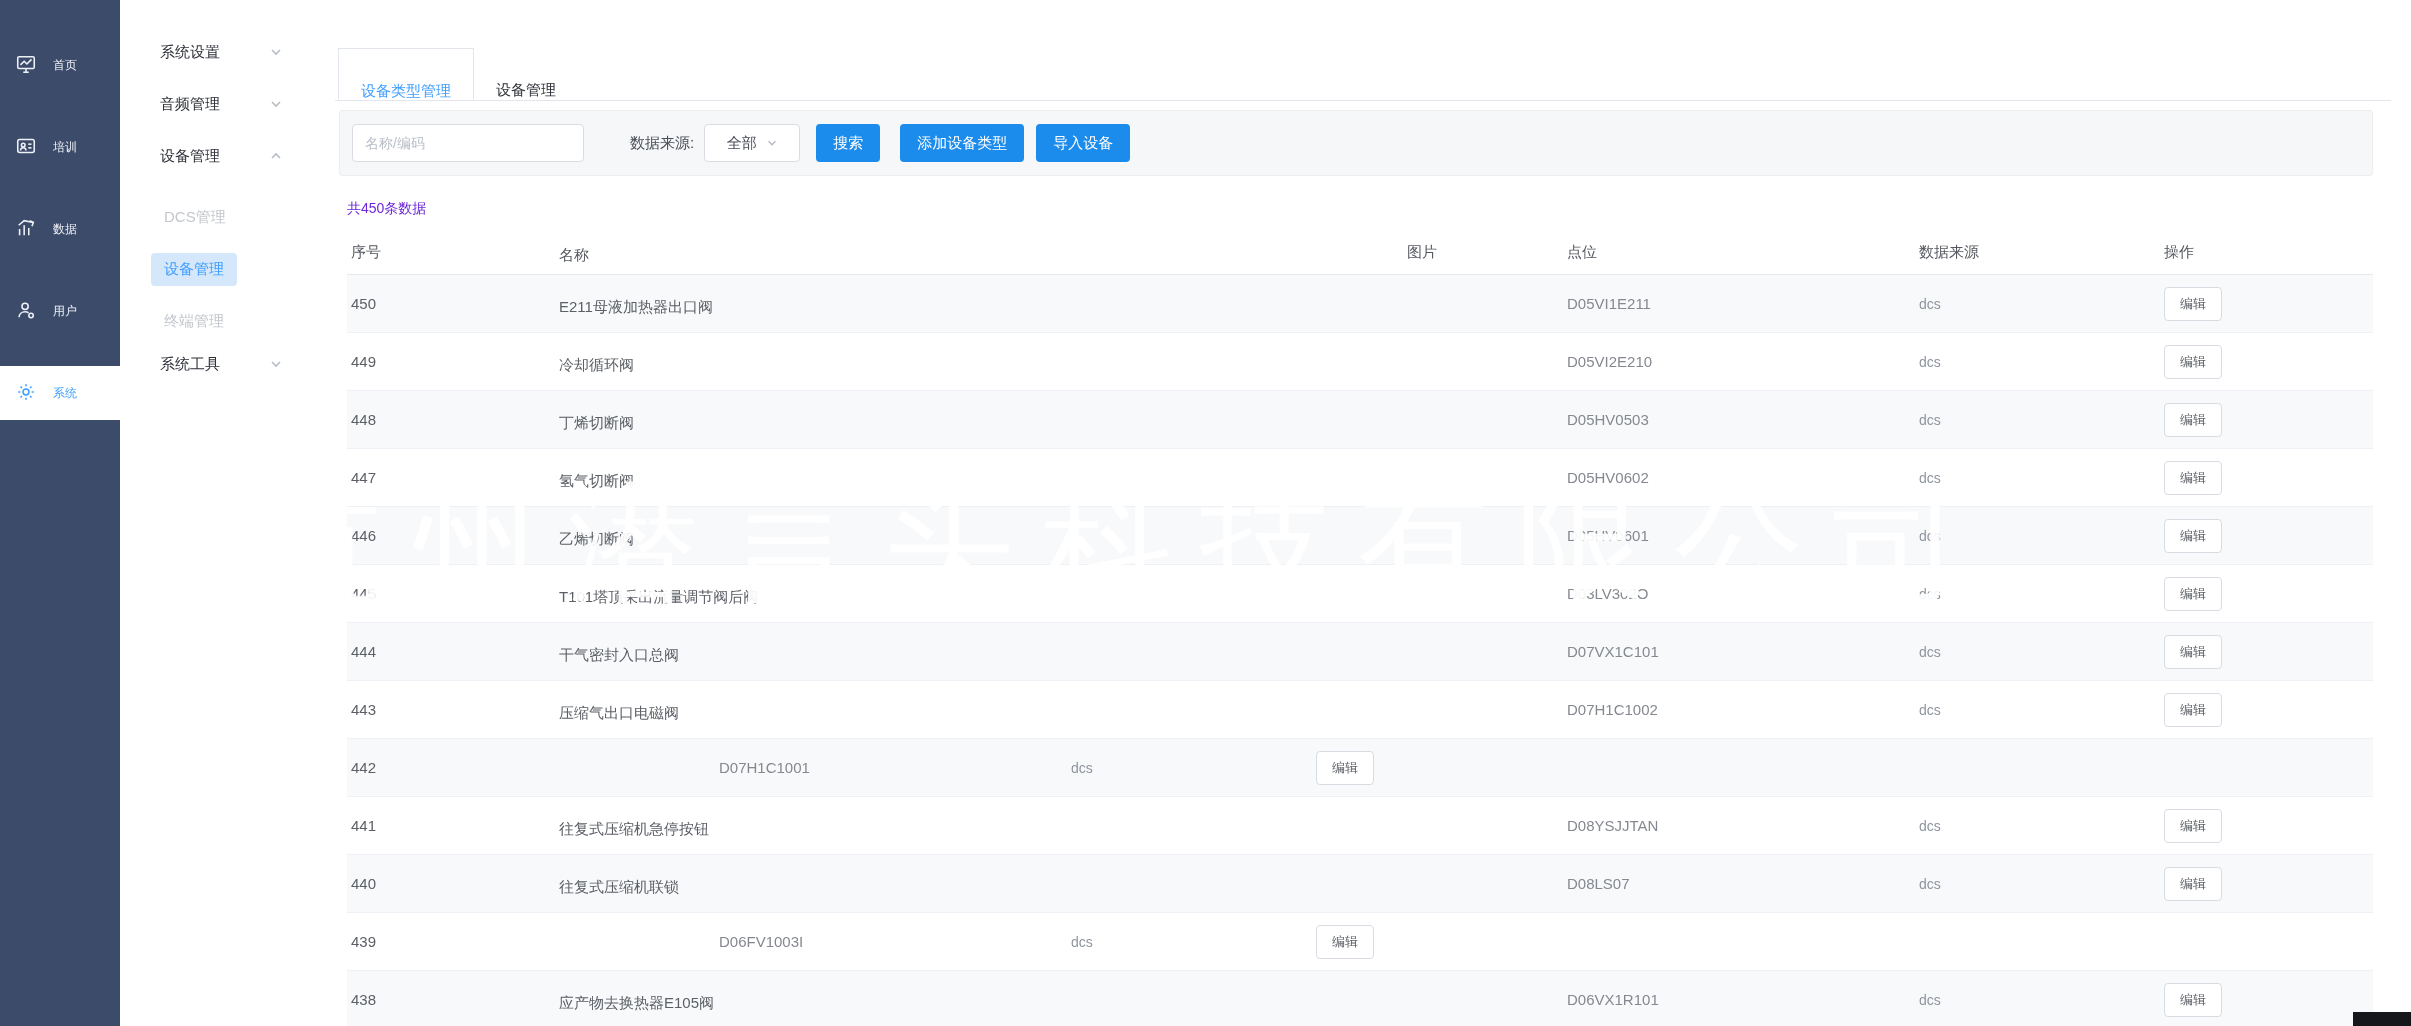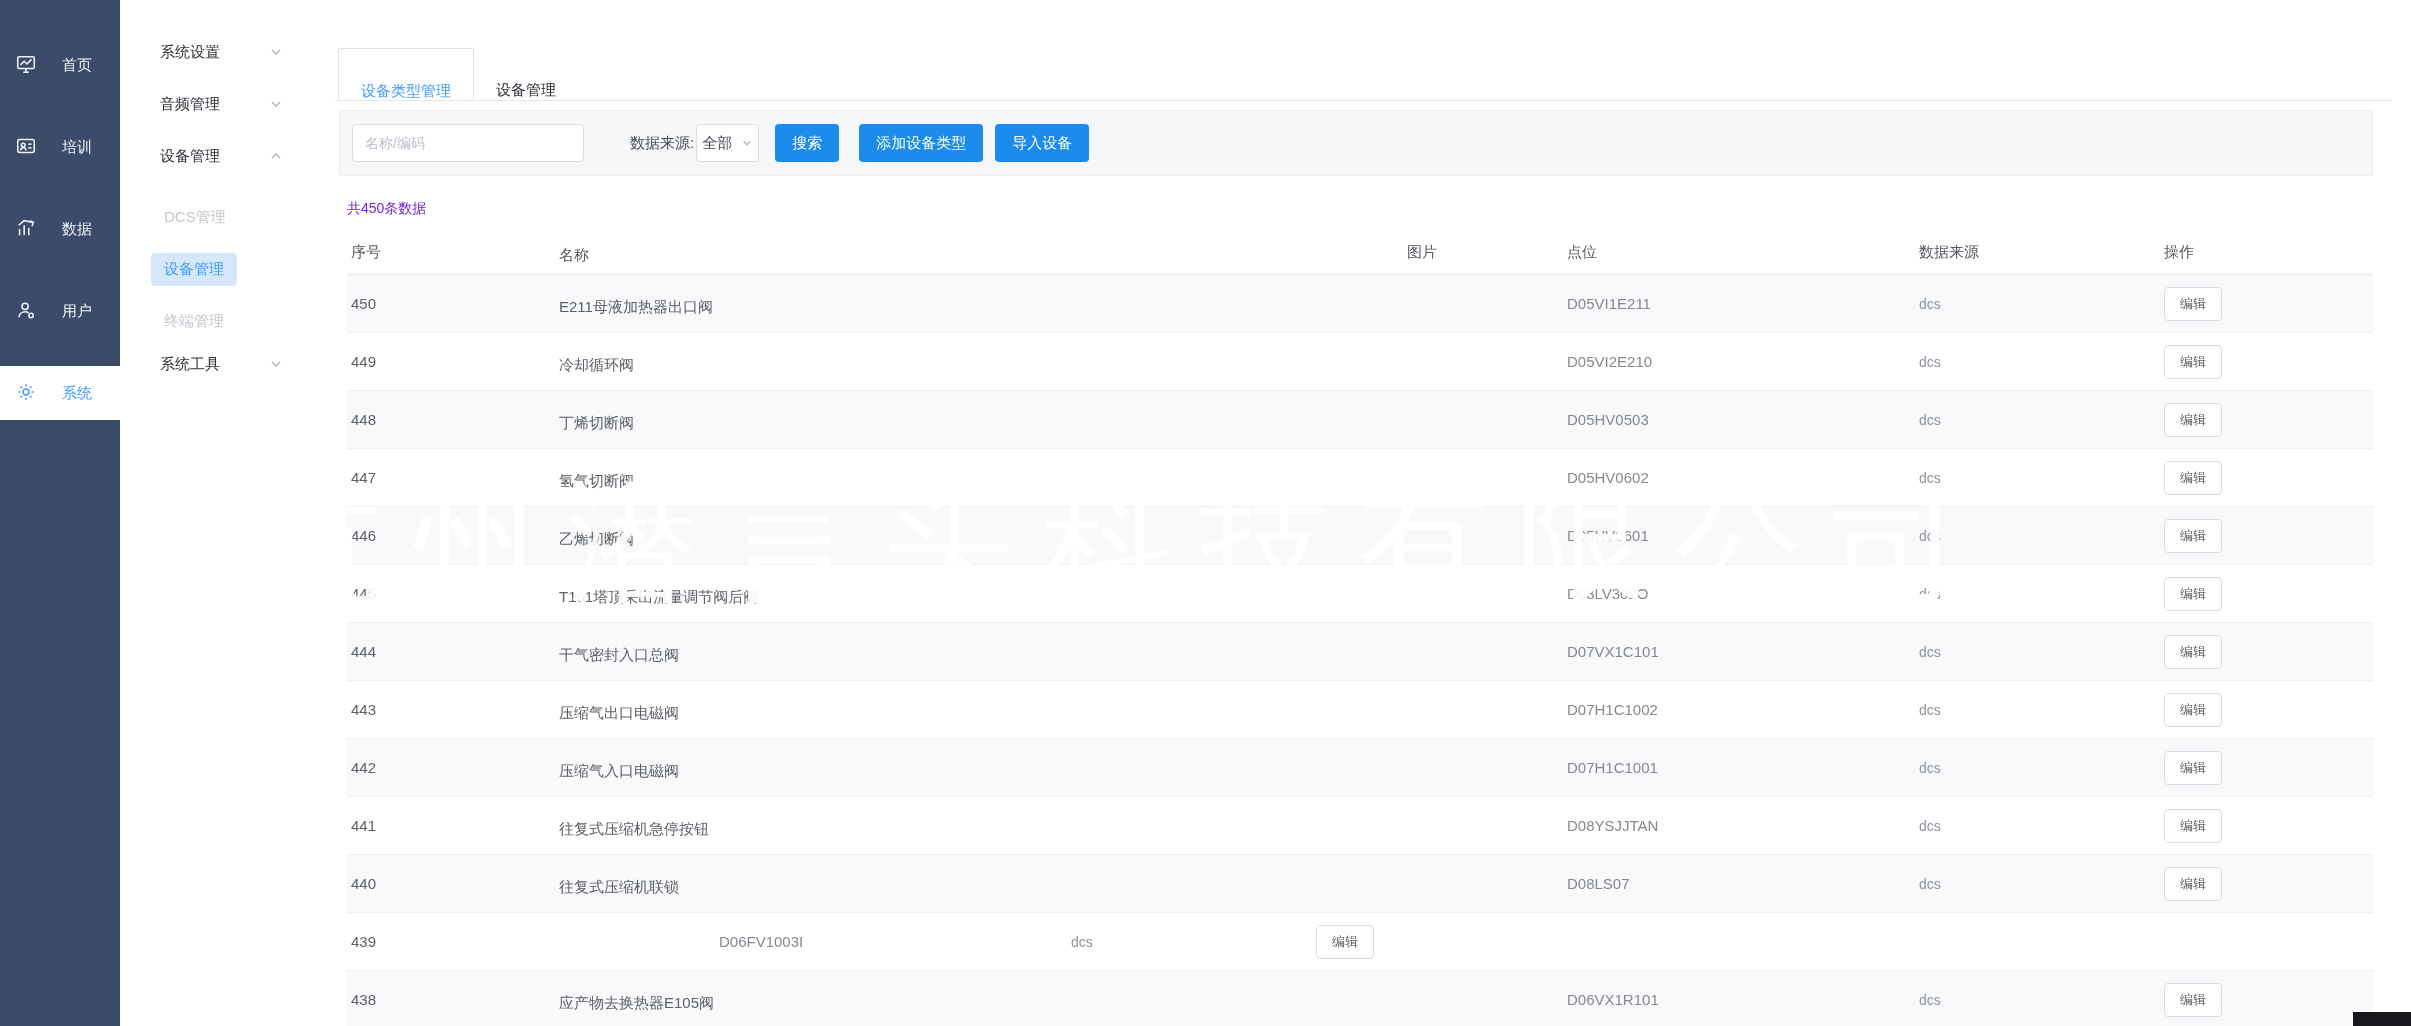--- a/index.html
+++ b/index.html
@@ -1,22 +1,22 @@
 <!DOCTYPE html>
 <html><head>
 <meta charset="utf-8">
 <style>
   html,body{margin:0;padding:0;}
   .stage{position:relative;width:2411px;height:1026px;background:#fff;overflow:hidden;
          font-family:"Liberation Sans",sans-serif;}
 
   
   .rail{position:absolute;left:0;top:0;width:120px;height:1026px;background:#3c4b6a;padding-top:38px;box-sizing:border-box;}
-  .rail-item{height:54px;margin-bottom:28px;display:flex;align-items:center;gap:25px;padding-left:15px;
-             color:#eef1f7;font-size:15px;cursor:pointer;}
+  .rail-item{height:54px;margin-bottom:28px;display:flex;align-items:center;gap:16px;padding-left:15px;
+             color:#eef1f7;font-size:12px;cursor:pointer;}
   .rail-item svg{flex:0 0 auto;}
   .rail-item.active{background:#fff;color:#409eff;}
 
   
   .menu{position:absolute;left:120px;top:0;width:215px;height:1026px;background:#fff;padding-top:26px;box-sizing:border-box;}
   .menu-group{height:52px;display:flex;align-items:center;justify-content:space-between;
               padding:0 52px 0 40px;font-size:15px;color:#2e3138;cursor:pointer;}
   .menu-sub{height:52px;display:flex;align-items:flex-end;padding-left:44px;font-size:15px;color:#c3c7cd;cursor:pointer;}
   .menu-sub .pill{padding:7px 13px;margin-left:-13px;border-radius:4px;}
   .menu-sub.active{color:#409eff;}
@@ -30,21 +30,21 @@
   .tab{height:52px;line-height:52px;padding:16px 22px;font-size:15px;box-sizing:border-box;cursor:pointer;}
   .tab.active{border:1px solid #e2e6ec;border-bottom:1px solid #fff;margin-bottom:-1px;color:#409eff;background:#fff;}
   .tab.inactive{color:#2e3138;}
 
   .filterbar{margin:9px 18px 0 4px;height:66px;background:#f6f7f8;border:1px solid #ededf0;border-radius:3px;
              display:flex;align-items:center;padding:0 12px;box-sizing:border-box;}
   .search-input{width:232px;height:38px;border:1px solid #d9dde3;border-radius:4px;padding:0 12px;
                 font-size:14px;color:#606266;background:#fff;box-sizing:border-box;outline:none;}
   .search-input::placeholder{color:#b9bec7;}
   .src-label{margin-left:46px;font-size:15px;color:#4a4e57;}
-  .select-box{margin-left:2px;width:63px;height:38px;border:1px solid #d9dde3;border-radius:4px;background:#fff;
+  .select-box{margin-left:10px;width:96px;height:38px;border:1px solid #d9dde3;border-radius:4px;background:#fff;
               display:flex;align-items:center;justify-content:center;gap:9px;font-size:15px;color:#4a4e57;cursor:pointer;box-sizing:border-box;}
   .btn{height:38px;border:none;border-radius:4px;background:#1b8bec;color:#fff;font-size:15px;padding:0 17px;cursor:pointer;
        font-family:"Liberation Sans",sans-serif;}
   .btn.search{margin-left:16px;}
   .btn.add{margin-left:20px;}
   .btn.import{margin-left:12px;}
 
   .summary{margin:24px 0 0 12px;font-size:14px;color:#6d28d9;}
 
   .table{margin:12px 18px 0 12px;}
@@ -292,21 +292,20 @@
     <div class="c-img"></div>
     <div class="c-point">D07H1C1002</div>
     <div class="c-source">dcs</div>
     <div class="c-op">
       <button class="edit-btn">编辑</button>
     </div>
   </div>
 
   <div class="trow">
     <div class="c-no">442</div>
-    <div class="c-name">压缩气入口电磁阀</div>
     <div class="c-img"></div>
     <div class="c-point">D07H1C1001</div>
     <div class="c-source">dcs</div>
     <div class="c-op">
       <button class="edit-btn">编辑</button>
     </div>
   </div>
 
   <div class="trow">
     <div class="c-no">441</div>

